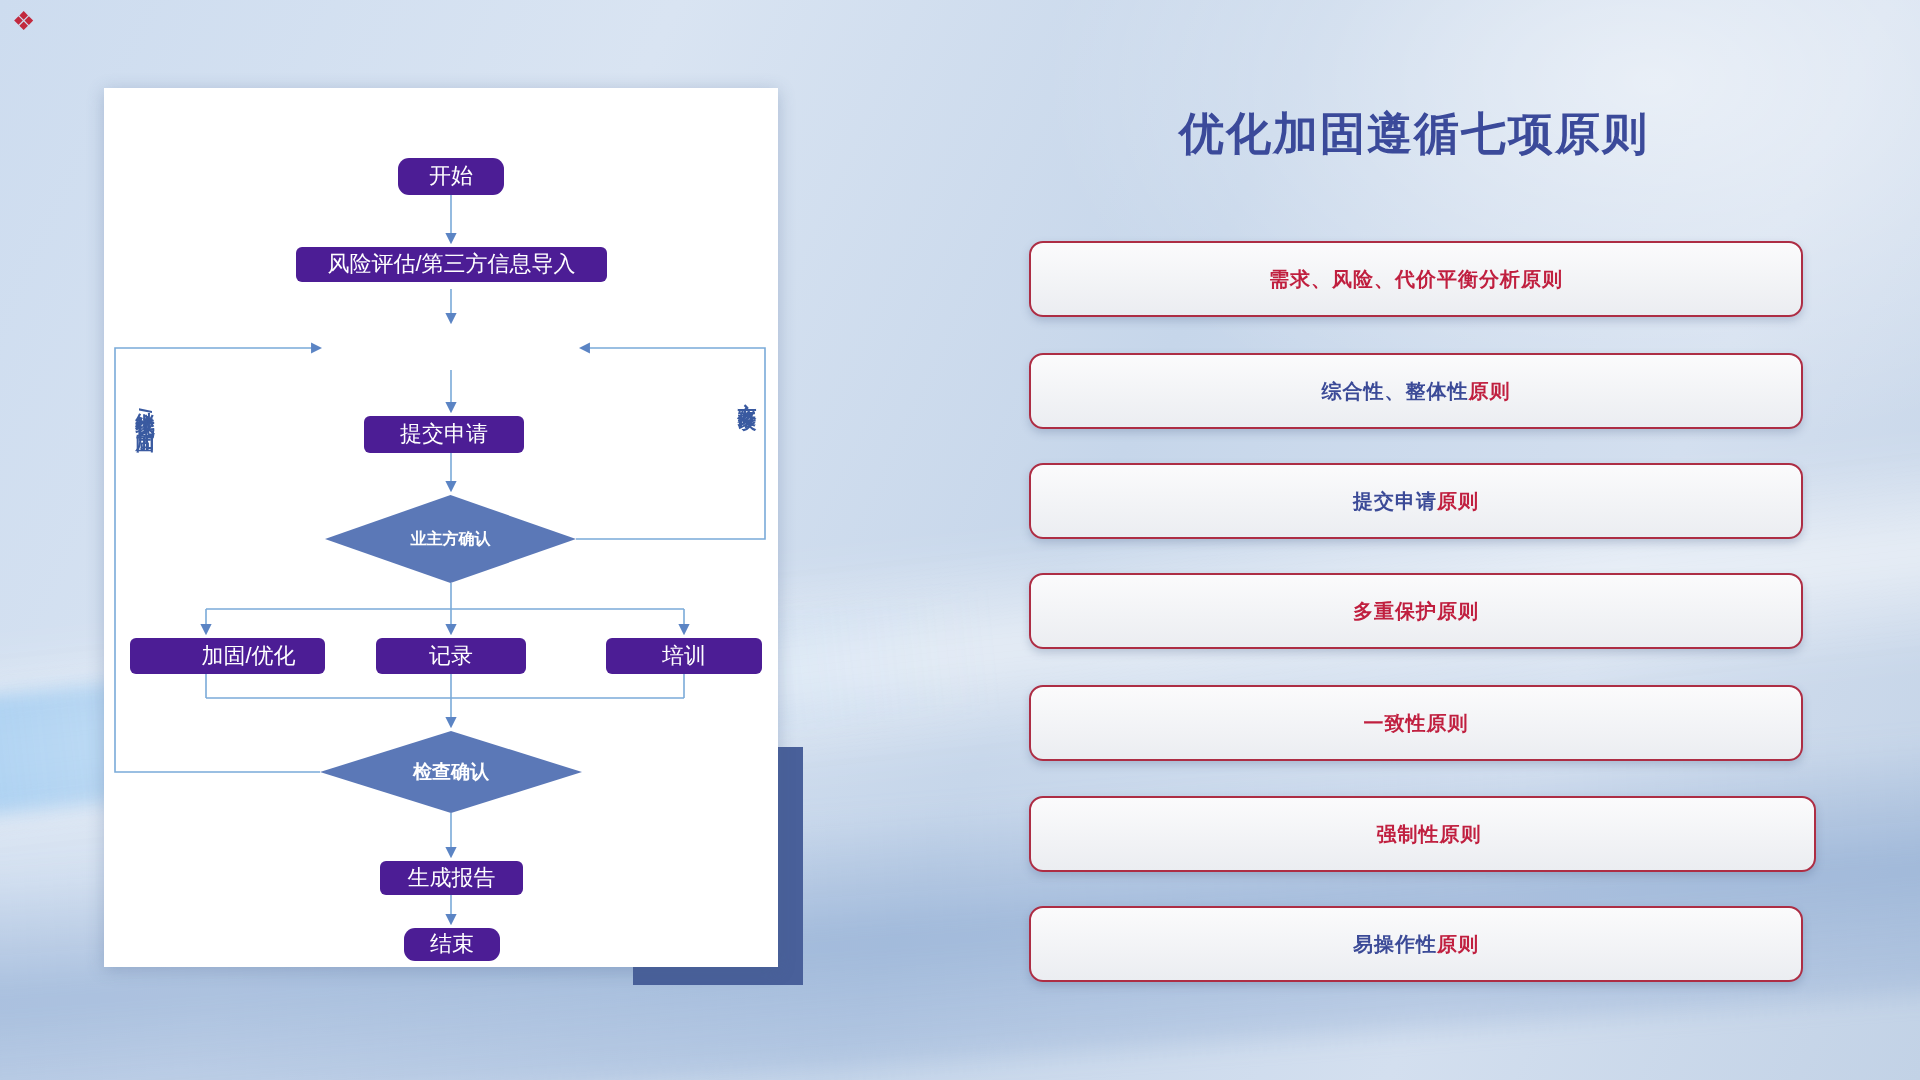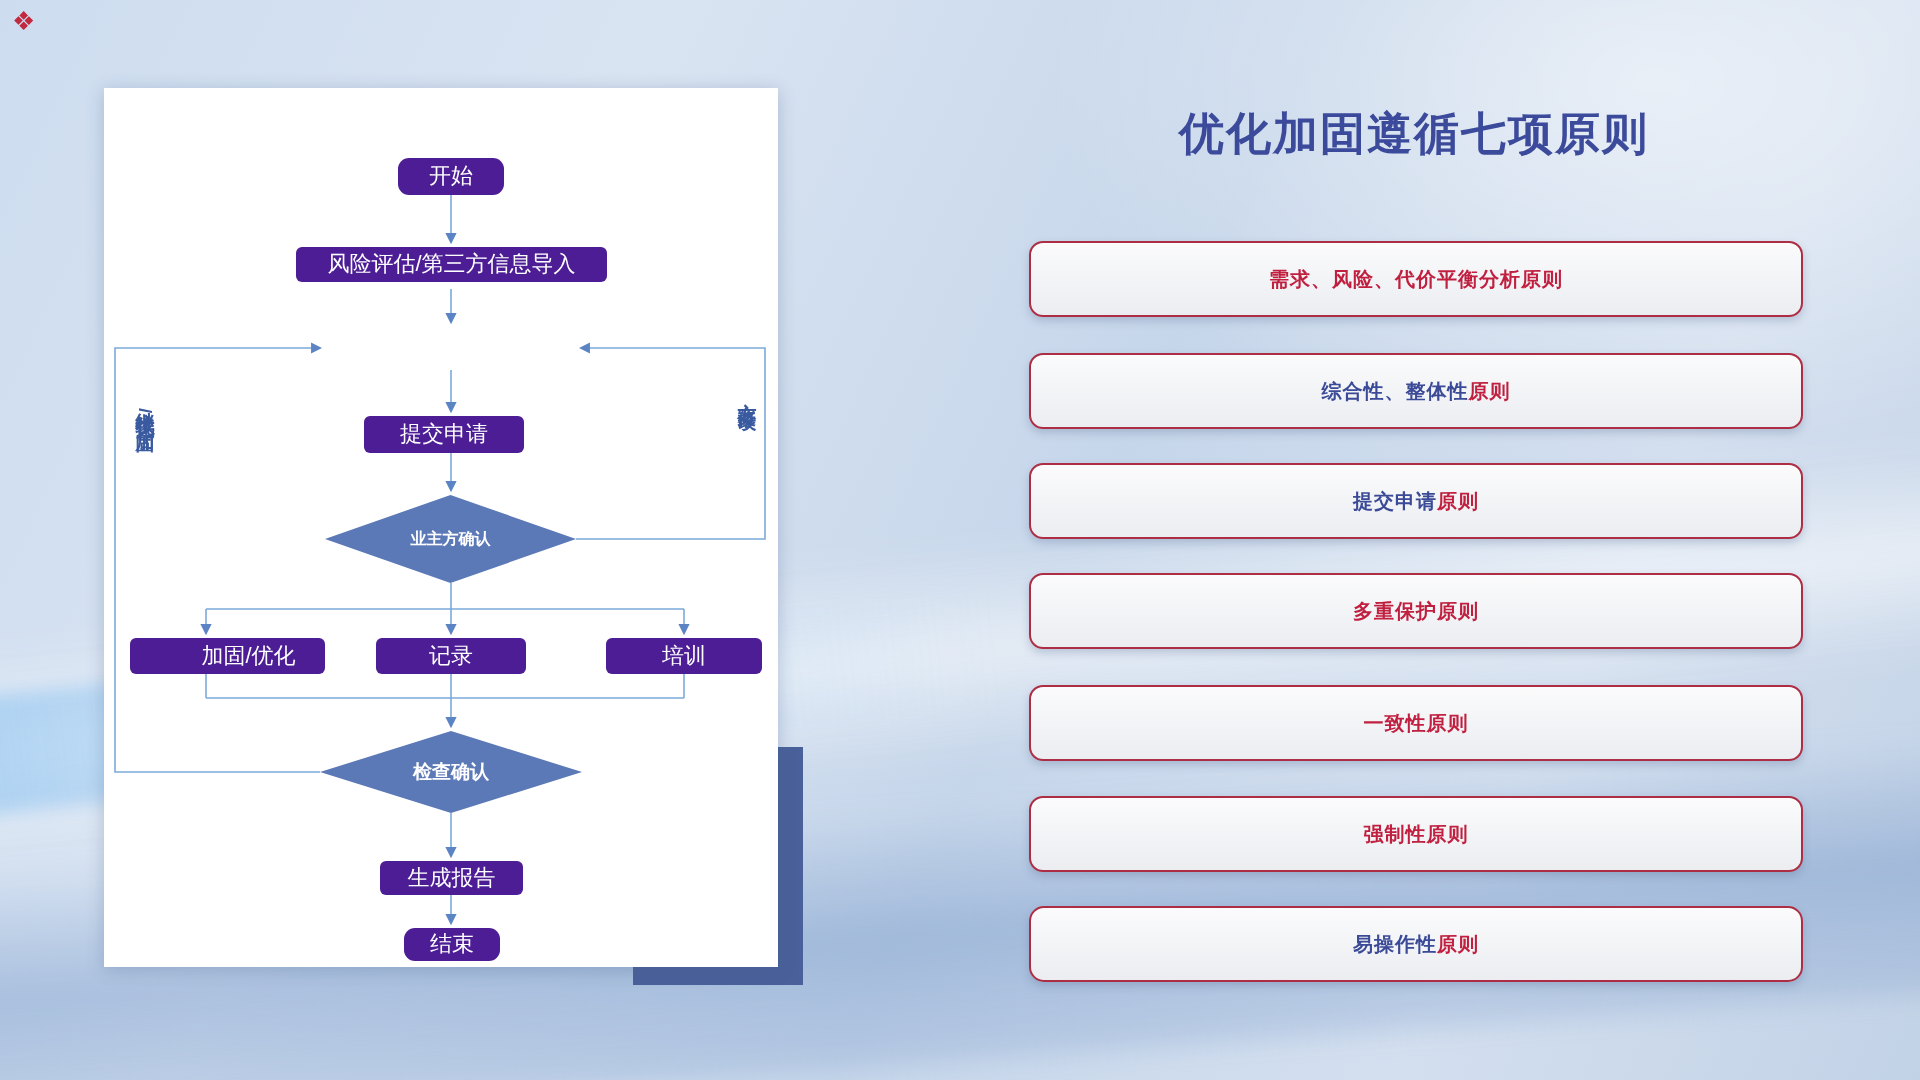--- a/index.html
+++ b/index.html
@@ -58,21 +58,21 @@
   .vl-right { left:630px; top:300px; }
 
   
   .right-panel-title { position:absolute; left:1029px; top:104px; width:770px; text-align:center;
     font-size:45px; font-weight:800; color:#3b4a9a; letter-spacing:2px; z-index:2; }
   .pbox { position:absolute; left:1029px; width:770px; height:72px; border-radius:14px;
     border:2px solid #ad2d44; background:linear-gradient(180deg, #fbfbfc 0%, #ebedf1 100%);
     box-shadow:0 4px 9px rgba(80,100,140,0.28); display:flex; align-items:center; justify-content:center;
     font-size:20px; font-weight:bold; letter-spacing:1px; z-index:2; }
   .p1 { top:241px; } .p2 { top:353px; } .p3 { top:463px; } .p4 { top:573px; }
-  .p5 { top:685px; } .p6 { top:796px; } .p7 { top:906px;border-radius:15px; }
+  .p5 { top:685px; } .p6 { top:796px;padding-left:13px; } .p7 { top:906px; }
   .p-blue { color:#3b4a97; }
   .p-red  { color:#c01f3f; }
 </style>
 </head>
 <body>
 
 <div class="stage">
 
   <div class="bg-band band-a"></div>
   <div class="bg-band band-c"></div>

